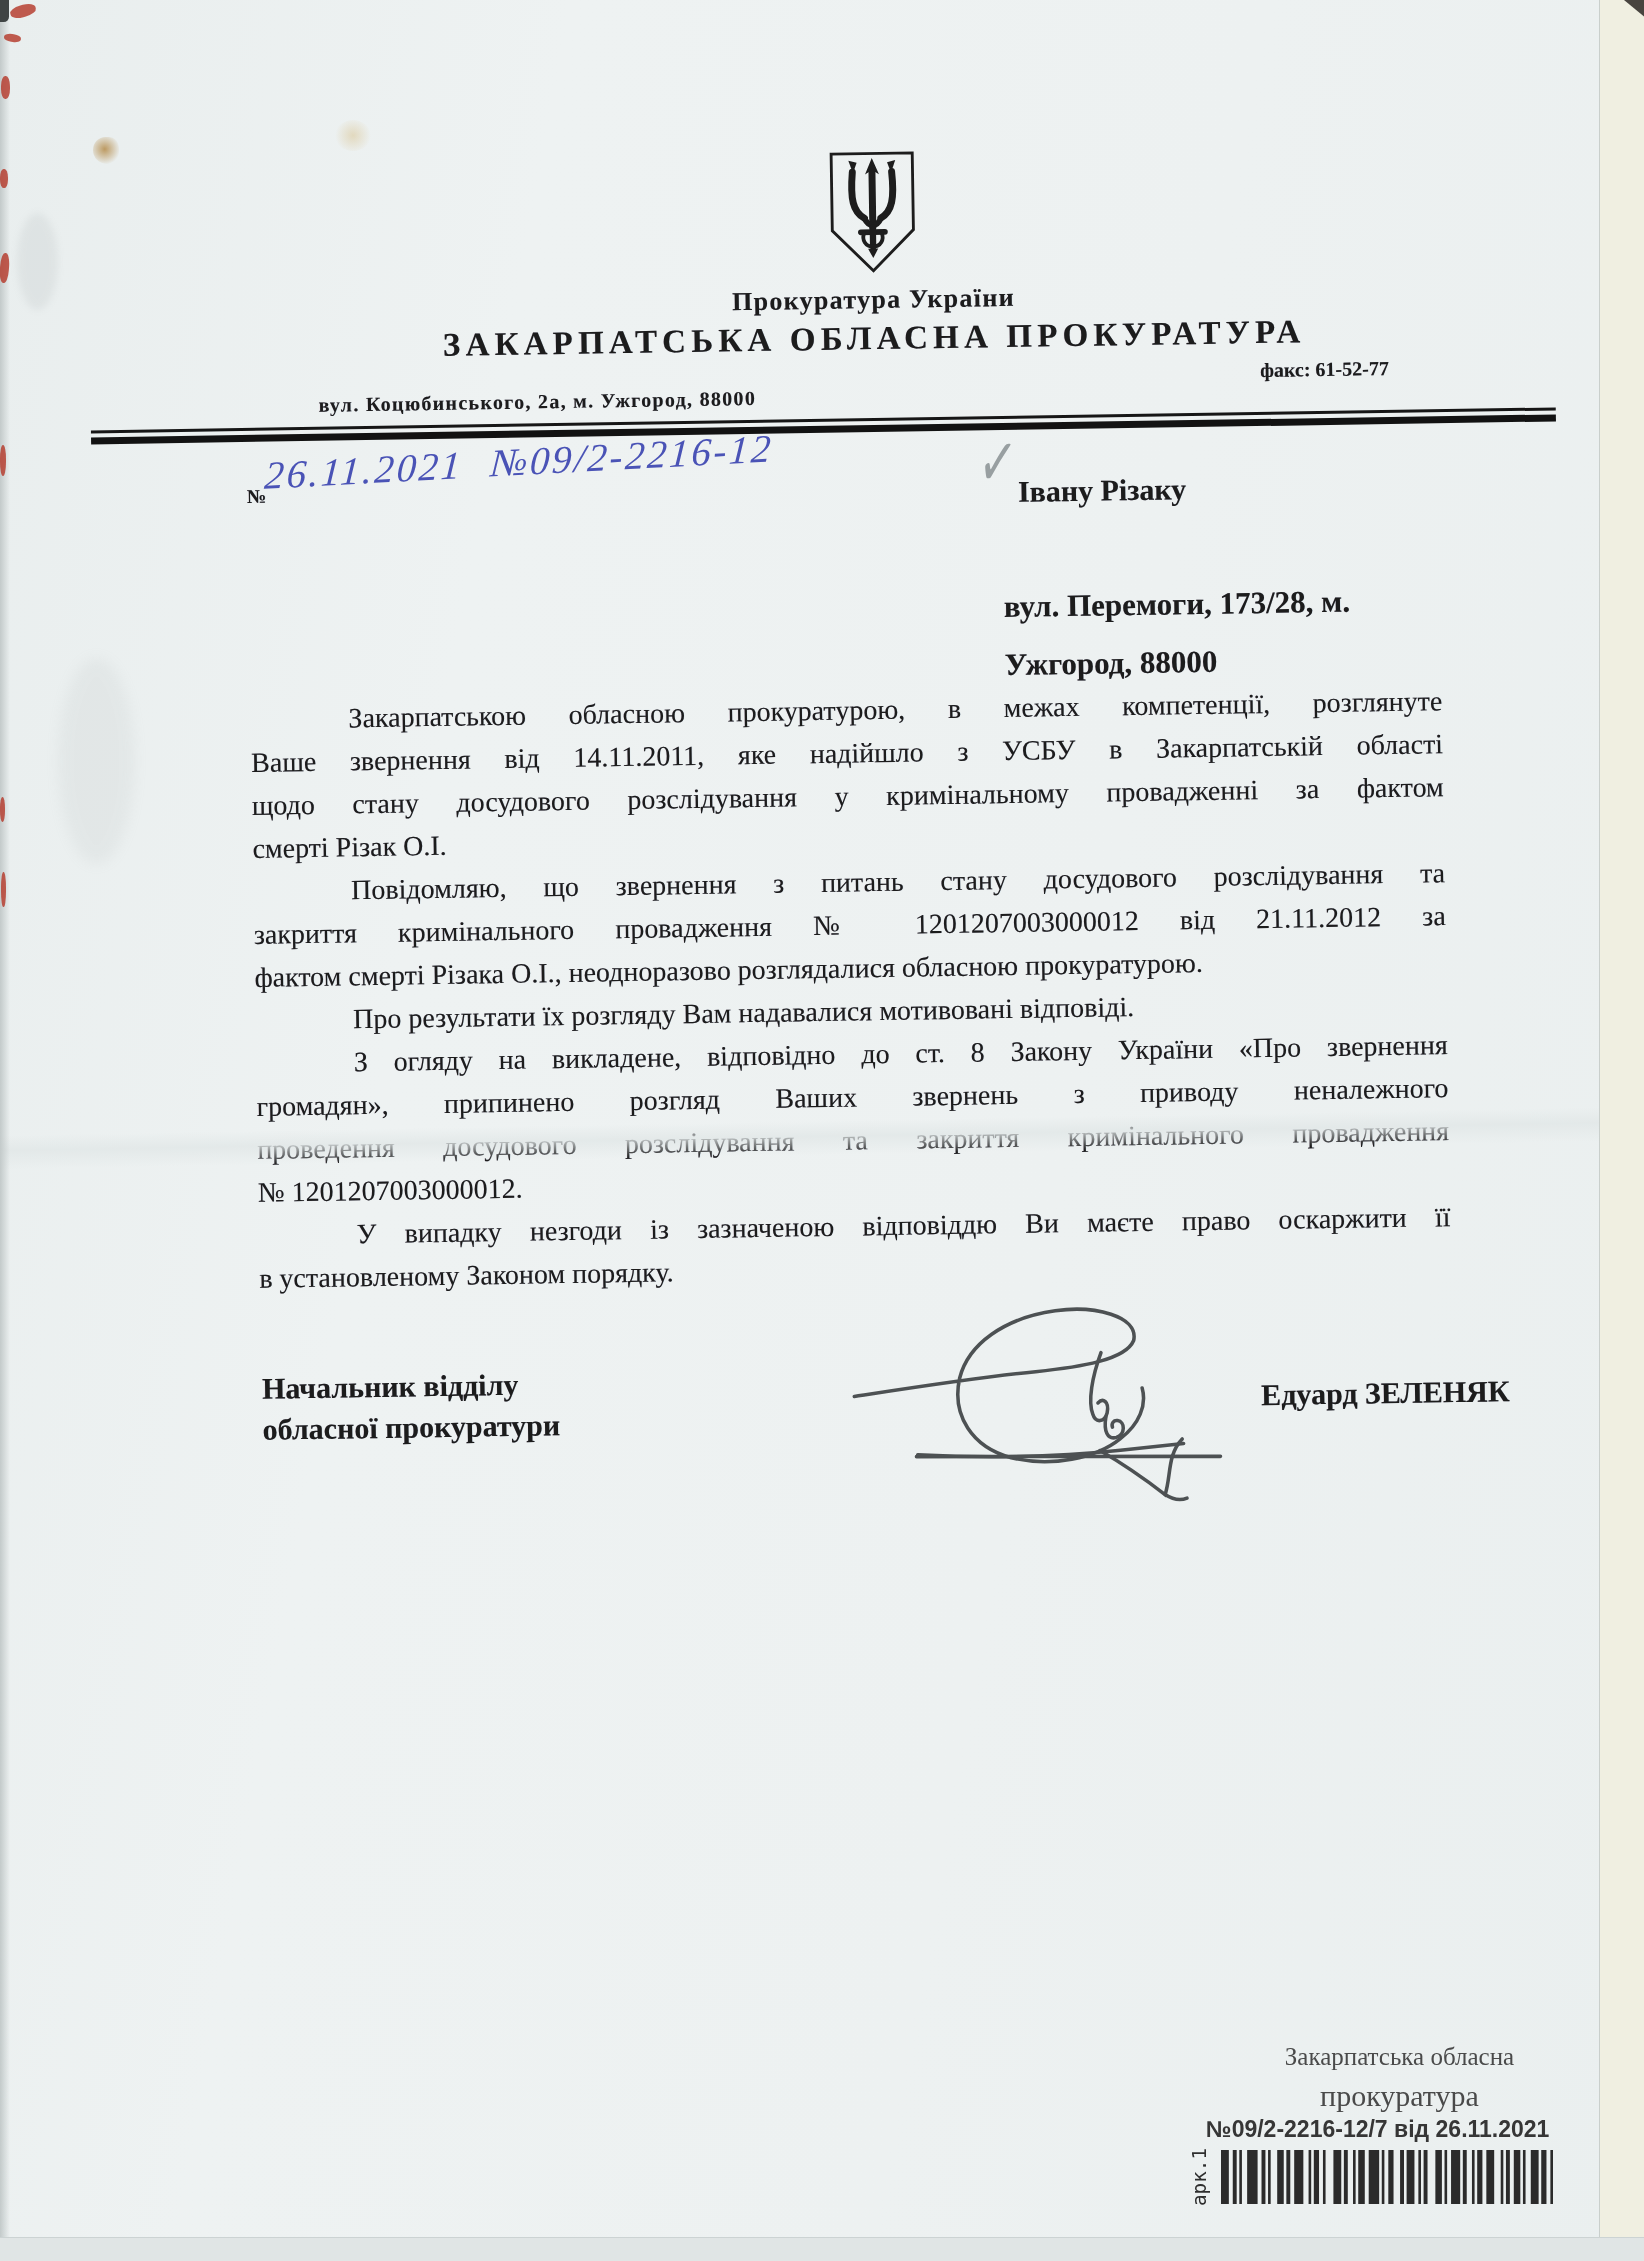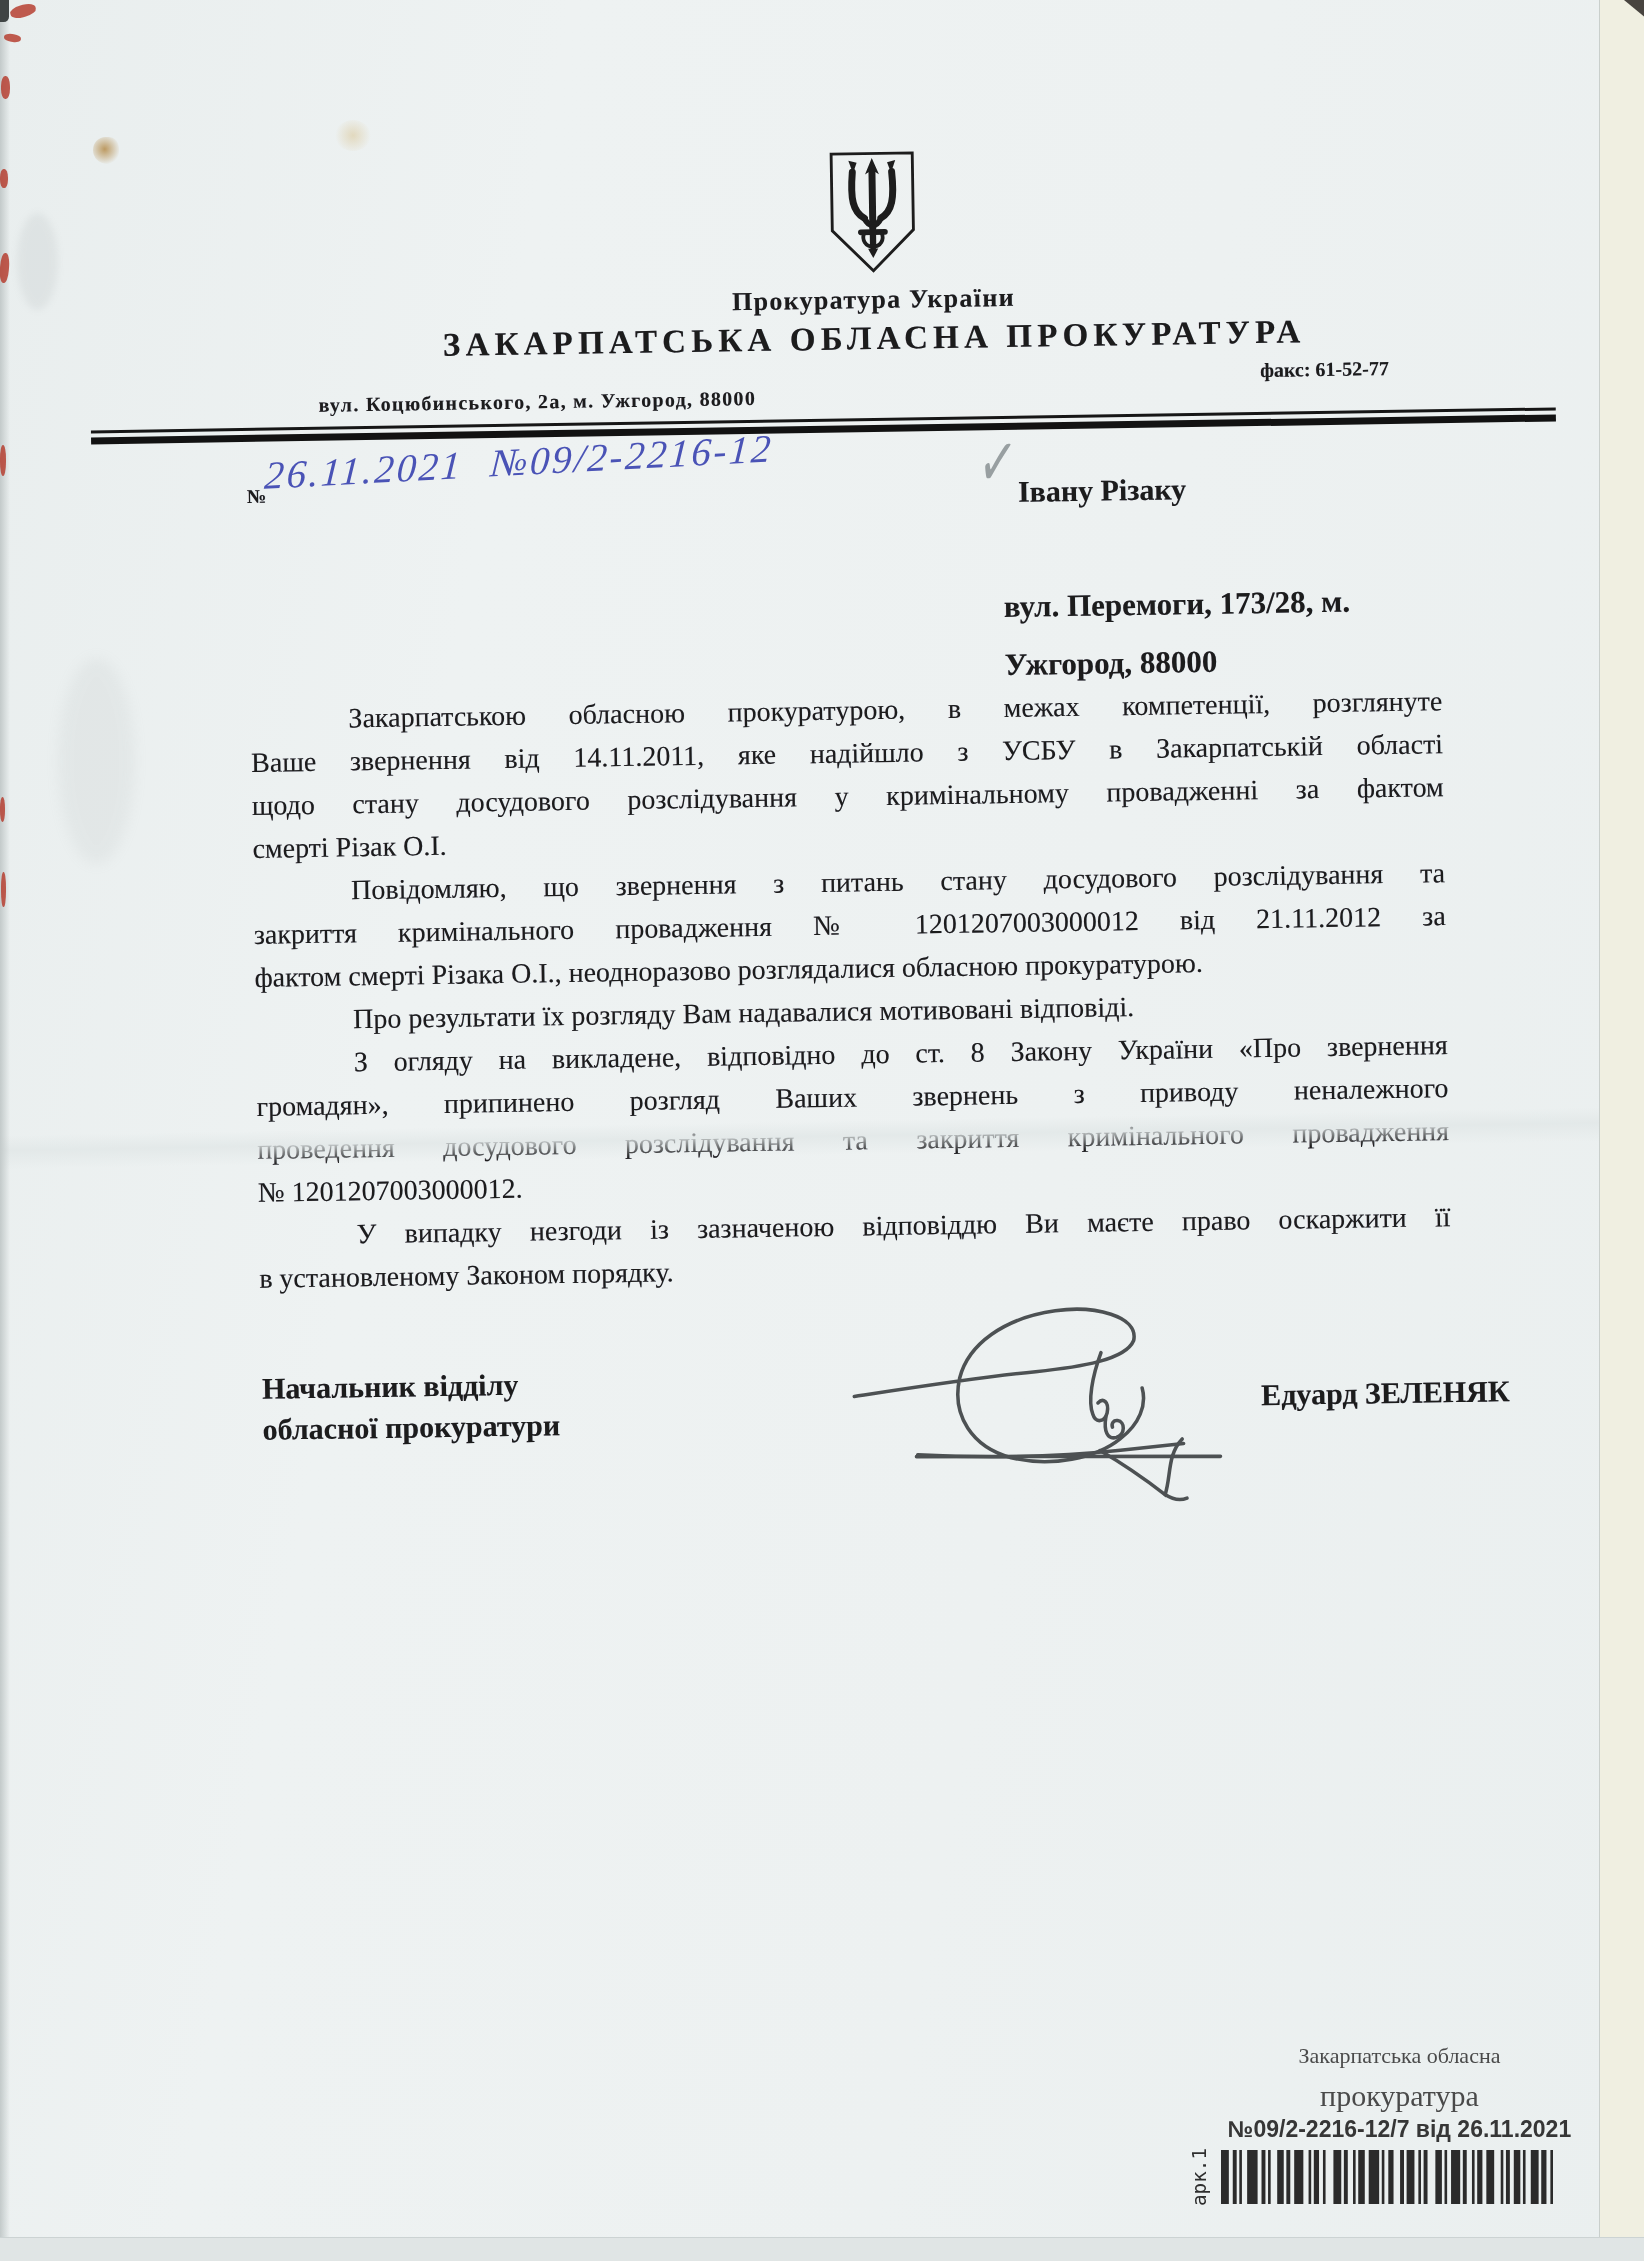--- a/index.html
+++ b/index.html
@@ -44,23 +44,23 @@
   .bline{text-align:justify; text-align-last:justify; white-space:normal;}
   .para .bline:last-child{text-align-last:left;}
   .bline.first{text-indent:98px;}
 
   .sig-t1{left:258px; top:1363px; font-size:30px; font-weight:bold; white-space:nowrap;}
   .sig-t2{left:258px; top:1404px; font-size:30px; font-weight:bold; white-space:nowrap;}
   .sig-name{left:1257px; top:1385px; font-size:30px; font-weight:bold; white-space:nowrap;}
   .sig-svg{left:845px; top:1308px;}
 
   
-  .stamp-l1{left:1219px; top:2043px; width:361px; text-align:center; font-size:22px; color:#4a4a4a;}
+  .stamp-l1{left:1219px; top:2043px; width:361px; text-align:center; font-size:25px; color:#4a4a4a;}
   .stamp-l2{left:1219px; top:2079px; width:361px; text-align:center; font-size:30px; color:#4a4a4a;}
-  .stamp-l3{left:1206px; top:2116px; width:387px; text-align:center; font-size:23px; font-weight:bold;
+  .stamp-l3{left:1206px; top:2116px; width:387px; font-size:23px; font-weight:bold;
             font-family:"Liberation Sans","DejaVu Sans",sans-serif; color:#363636;}
   .barcode{left:1221px; top:2150px;}
   .sheet-label{
     left:1188px; top:2147px; height:59px; font-size:19.3px; color:#2e2e2e;
     font-family:"DejaVu Sans Mono",monospace;
     writing-mode:vertical-rl; transform:rotate(180deg);
   }
 
   
   .crease{left:0; top:1121px; width:1644px; height:34px; transform:rotate(-1deg);

